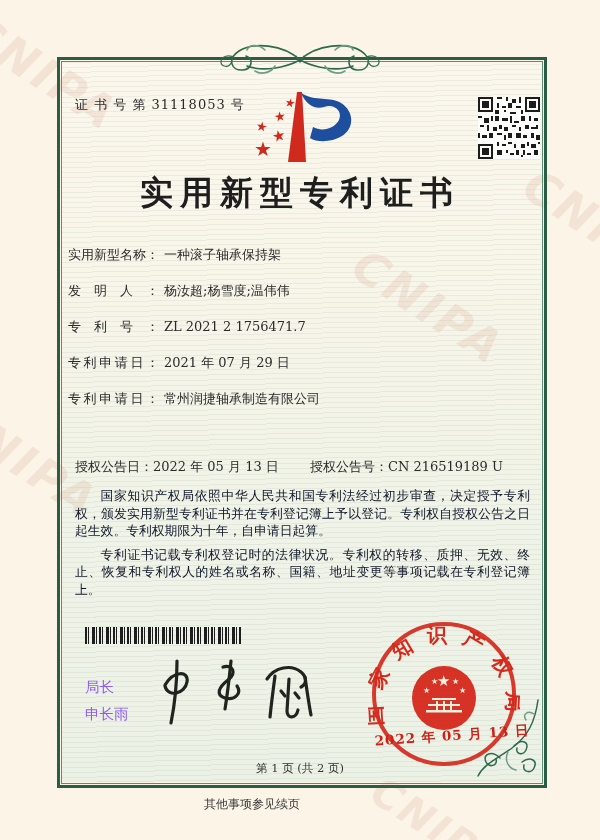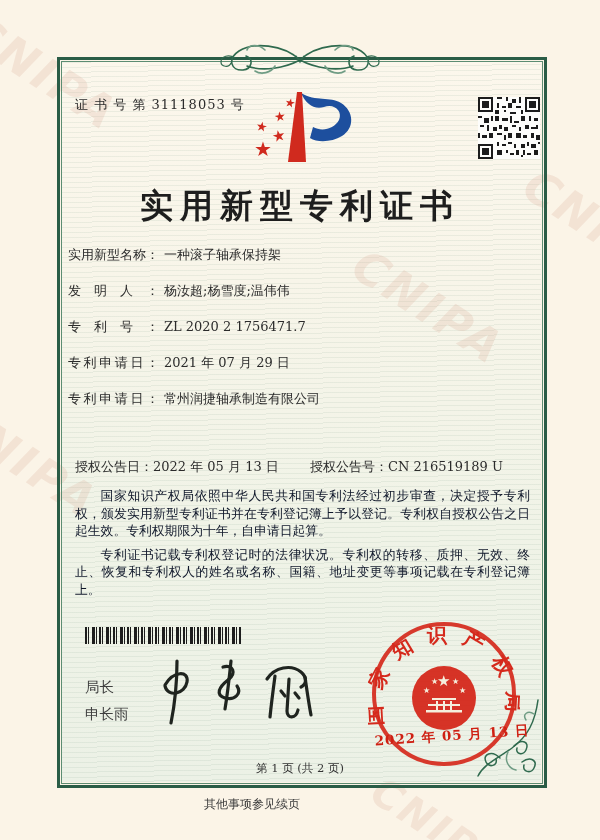--- a/index.html
+++ b/index.html
@@ -40,40 +40,40 @@
   }
   .frame-inner{
     position:absolute;inset:1px;border:1px solid #5c8c72;
   }
   .ornament{z-index:4;pointer-events:none;}
   
   .content{position:absolute;z-index:5;}
   .cert-no{left:75px;top:96px;font-size:13px;letter-spacing:1px;}
   .logo{left:244px;top:88px;width:116px;height:78px;}
   .qr{left:478px;top:97px;width:62px;height:62px;}
-  .title{left:0;width:600px;top:184px;text-align:center;
+  .title{left:0;width:600px;top:171px;text-align:center;
          font-size:33px;font-weight:bold;letter-spacing:7px;color:#1e1e1e;}
   .fields{left:68px;top:245px;width:458px;}
   .field-row{margin-bottom:17px;font-size:13px;line-height:19px;white-space:nowrap;}
   .f-label{display:inline-block;width:91px;text-align:justify;text-align-last:justify;vertical-align:top;}
   .f-value{margin-left:5px;}
   .grant-row{left:75px;top:458px;width:458px;font-size:13px;white-space:nowrap;}
   .grant-pair2{position:absolute;left:235px;top:0;}
   .paras{left:75px;top:487px;width:455px;font-size:12.8px;}
   .paras p{margin:0 0 6px 0;line-height:17.5px;text-align:justify;text-indent:2em;color:#0f172a;}
   .barcode{
     left:85px;top:627px;width:156px;height:17px;
     background:repeating-linear-gradient(90deg,
       #1d1d1d 0px,#1d1d1d 2px,rgba(0,0,0,0) 2px,rgba(0,0,0,0) 3px,
       #1d1d1d 3px,#1d1d1d 4px,rgba(0,0,0,0) 4px,rgba(0,0,0,0) 7px,
       #1d1d1d 7px,#1d1d1d 10px,rgba(0,0,0,0) 10px,rgba(0,0,0,0) 11px,
       #1d1d1d 11px,#1d1d1d 12px,rgba(0,0,0,0) 12px,rgba(0,0,0,0) 14px);
   }
   .signer{left:85px;top:674px;font-size:14.5px;line-height:27px;
-          font-family:"DejaVu Sans","Liberation Sans",sans-serif;color:#404040;}
+          font-family:"DejaVu Sans","Liberation Sans",sans-serif;color:#8b5cf6;}
   .signature{left:135px;top:653px;width:210px;height:78px;}
   .seal{left:368px;top:618px;width:152px;height:152px;}
   .seal-date{
     left:364px;top:727px;width:176px;text-align:center;
     font-size:13.5px;font-weight:bold;letter-spacing:1px;
     color:#cf2013;transform:rotate(-4deg);z-index:6;
   }
   .page-num{left:0;width:600px;top:761px;text-align:center;font-size:11.5px;color:#333;}
   .note{left:0;width:504px;top:796px;text-align:center;font-size:12px;color:#3a3a3a;}
 </style>
@@ -215,21 +215,21 @@
   <div class="content title">实用新型专利证书</div>
 
   <div class="content fields">
     <div class="field-row">
       <span class="f-label">实用新型名称：</span><span class="f-value">一种滚子轴承保持架</span>
     </div>
     <div class="field-row">
       <span class="f-label">发明人：</span><span class="f-value">杨汝超;杨雪度;温伟伟</span>
     </div>
     <div class="field-row">
-      <span class="f-label">专利号：</span><span class="f-value">ZL 2020 2 1756471.7</span>
+      <span class="f-label">专利号：</span><span class="f-value">ZL 2021 2 1756471.7</span>
     </div>
     <div class="field-row">
       <span class="f-label">专利申请日：</span><span class="f-value">2021 年 07 月 29 日</span>
     </div>
     <div class="field-row">
       <span class="f-label">专利申请日：</span><span class="f-value">常州润捷轴承制造有限公司</span>
     </div>
   </div>
 
   <div class="content grant-row">

